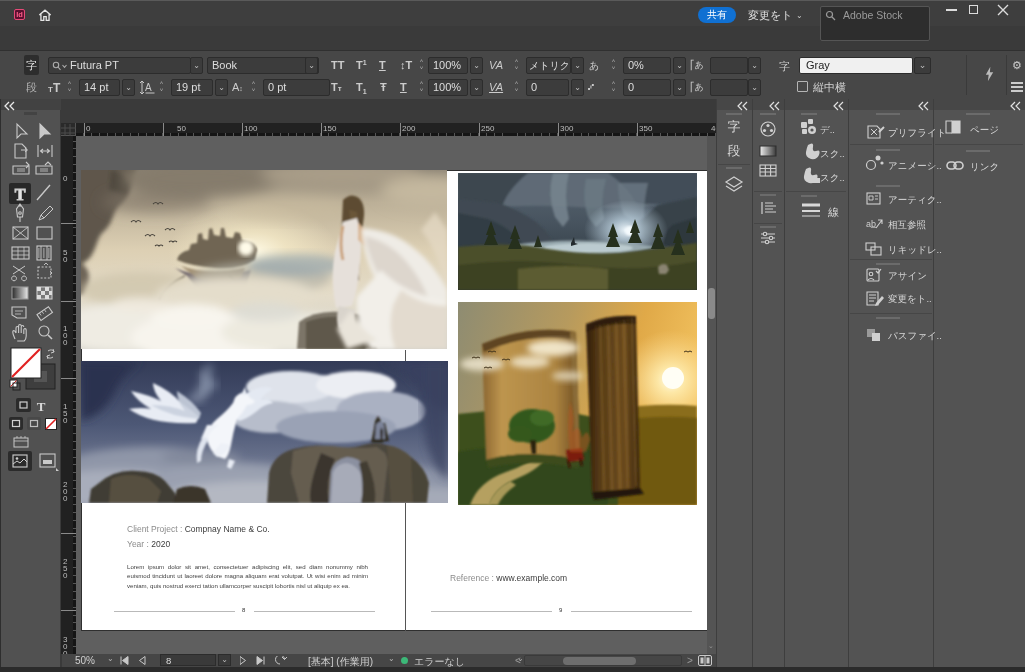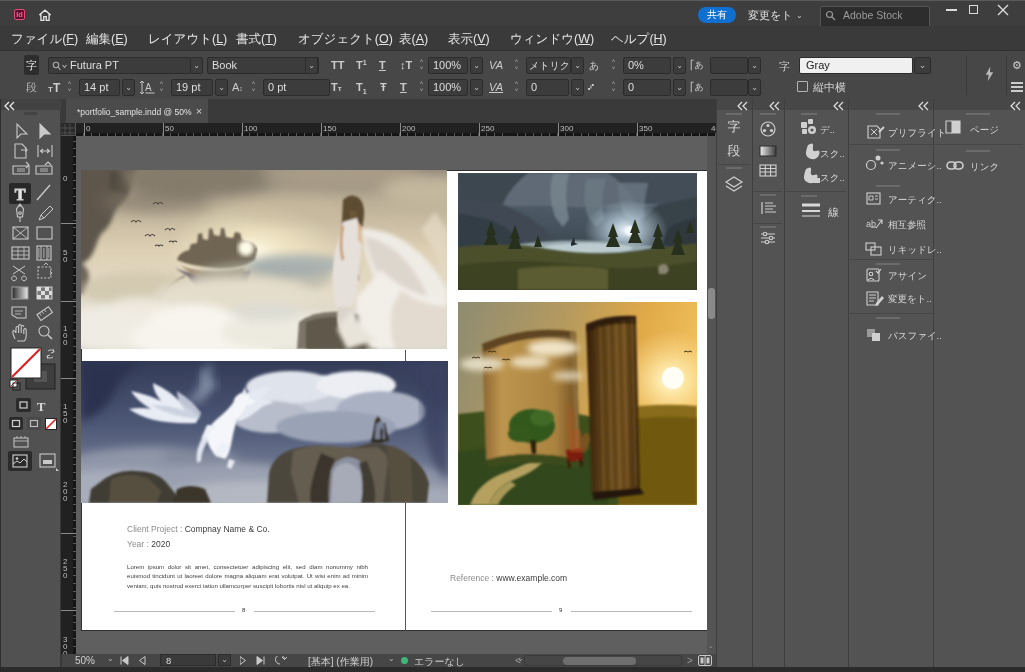--- a/index.html
+++ b/index.html
@@ -53,31 +53,20 @@
           <path d="M7 7 L10 10" stroke="#9a9a9a" stroke-width="1.2"></path>
         </svg>
       <span style="position:absolute;left:22px;top:2px;color:#9a9a9a;font-size:10.5px;">Adobe Stock</span>
     </div>
     <div style="position:absolute;left:946px;top:8px;width:11px;height:2px;background:#dcdcdc;"></div>
     <div style="position:absolute;left:969px;top:4px;width:9px;height:9px;border:1.5px solid #dcdcdc;"></div>
     <svg style="position:absolute;left:997px;top:3px;" width="12" height="12" viewBox="0 0 12 12">
         <path d="M1 1 L11 11 M11 1 L1 11" stroke="#dcdcdc" stroke-width="1.4"></path>
       </svg>
   </div>
-  <div class="abs" id="menubar">
-    <span class="mi" style="left:11px;">ファイル(<u>F</u>)</span>
-    <span class="mi" style="left:86px;">編集(<u>E</u>)</span>
-    <span class="mi" style="left:148px;">レイアウト(<u>L</u>)</span>
-    <span class="mi" style="left:236px;">書式(<u>T</u>)</span>
-    <span class="mi" style="left:298px;">オブジェクト(<u>O</u>)</span>
-    <span class="mi" style="left:399px;">表(<u>A</u>)</span>
-    <span class="mi" style="left:448px;">表示(<u>V</u>)</span>
-    <span class="mi" style="left:510px;">ウィンドウ(<u>W</u>)</span>
-    <span class="mi" style="left:611px;">ヘルプ(<u>H</u>)</span>
-  </div>
   <div class="abs" id="ctrl">
     <div style="position:absolute;left:0;top:50px;width:1025px;height:49px;background:#474747;border-top:1px solid #303030;"></div>
     <div style="position:absolute;left:24px;top:55px;width:15px;height:20px;background:#2d2d2d;border-radius:2px;color:#e8e8e8;font-size:11px;text-align:center;line-height:20px;">字</div>
     <div style="position:absolute;left:24px;top:79px;width:15px;height:17px;color:#b0b0b0;font-size:11px;text-align:center;line-height:17px;">段</div>
 
     <div class="field" style="left:48px;top:57px;width:143px;height:17px;line-height:15px;">
       <svg style="position:absolute;left:3px;top:3px;" width="16" height="11" viewBox="0 0 16 11">
           <circle cx="4" cy="4" r="2.7" fill="none" stroke="#aaa" stroke-width="1.1"></circle>
           <path d="M6 6 L8.5 8.8" stroke="#aaa" stroke-width="1.1"></path>
           <path d="M10.5 4 l2 2.4 2-2.4" fill="none" stroke="#aaa" stroke-width="1.1"></path>
@@ -244,33 +233,30 @@
 
     <rect x="8" y="352" width="24" height="20" rx="2" fill="#2b2b2b"></rect>
     <rect x="13" y="356" width="14" height="12" fill="none" stroke="#cfcfcf" stroke-width="1.1"></rect>
         <circle cx="17" cy="359.5" r="1.3" fill="#cfcfcf"></circle>
         <path d="M13 365 l4-3 3 2 4-4 3 3" stroke="#cfcfcf" fill="none" stroke-width="1"></path>
     <rect x="40" y="355" width="15" height="13" fill="none" stroke="#c9c9c9" stroke-width="1.1"></rect>
         <rect x="43" y="361" width="9" height="4" fill="#c9c9c9"></rect>
     <path d="M56 369 l3 3 h-3 Z" fill="#c9c9c9"></path>
    </svg>
   </div>
-  <div class="abs" id="tabbar">
-      <div id="tab">*portfolio_sample.indd @ 50% <span style="font-size:11px;color:#cfcfcf;margin-left:2px;">×</span></div>
-    </div>
   <div class="abs" id="hruler">
     <div style="position:absolute;left:0;top:0;width:15px;height:13px;background:#2a2a2a;border-right:1px solid #555;border-bottom:1px solid #555;">
       <svg width="15" height="13">
           <path d="M4 0 v13 M9 0 v13 M0 4 h15 M0 9 h15" stroke="#4d4d4d" stroke-width="1"></path>
         </svg>
     </div>
     <div style="position:absolute;left:15px;top:10px;right:0;height:3px;background:repeating-linear-gradient(90deg,#151515 0 6.9px,#565656 6.9px 7.9px);"></div>
     <div style="position:absolute;left:15px;top:0;right:0;height:13px;background:repeating-linear-gradient(90deg,transparent 0 78px,#8a8a8a 78px 79px);background-position:-70px 0;"></div>
     <span class="rlabel" style="left:25px;top:1px;">0</span>
-    <span class="rlabel" style="left:104px;top:1px;">50</span>
+    <span class="rlabel" style="left:104px;top:1px;padding-left:12px;">50</span>
     <span class="rlabel" style="left:183px;top:1px;">100</span>
     <span class="rlabel" style="left:262px;top:1px;">150</span>
     <span class="rlabel" style="left:341px;top:1px;">200</span>
     <span class="rlabel" style="left:420px;top:1px;">250</span>
     <span class="rlabel" style="left:499px;top:1px;">300</span>
     <span class="rlabel" style="left:578px;top:1px;">350</span>
     <span class="rlabel" style="left:650px;top:1px;">40</span>
   </div>
   <div class="abs" id="vruler">
     <div style="position:absolute;left:12px;top:0;width:3px;height:518px;background:repeating-linear-gradient(0deg,#151515 0 6.9px,#565656 6.9px 7.9px);"></div>

